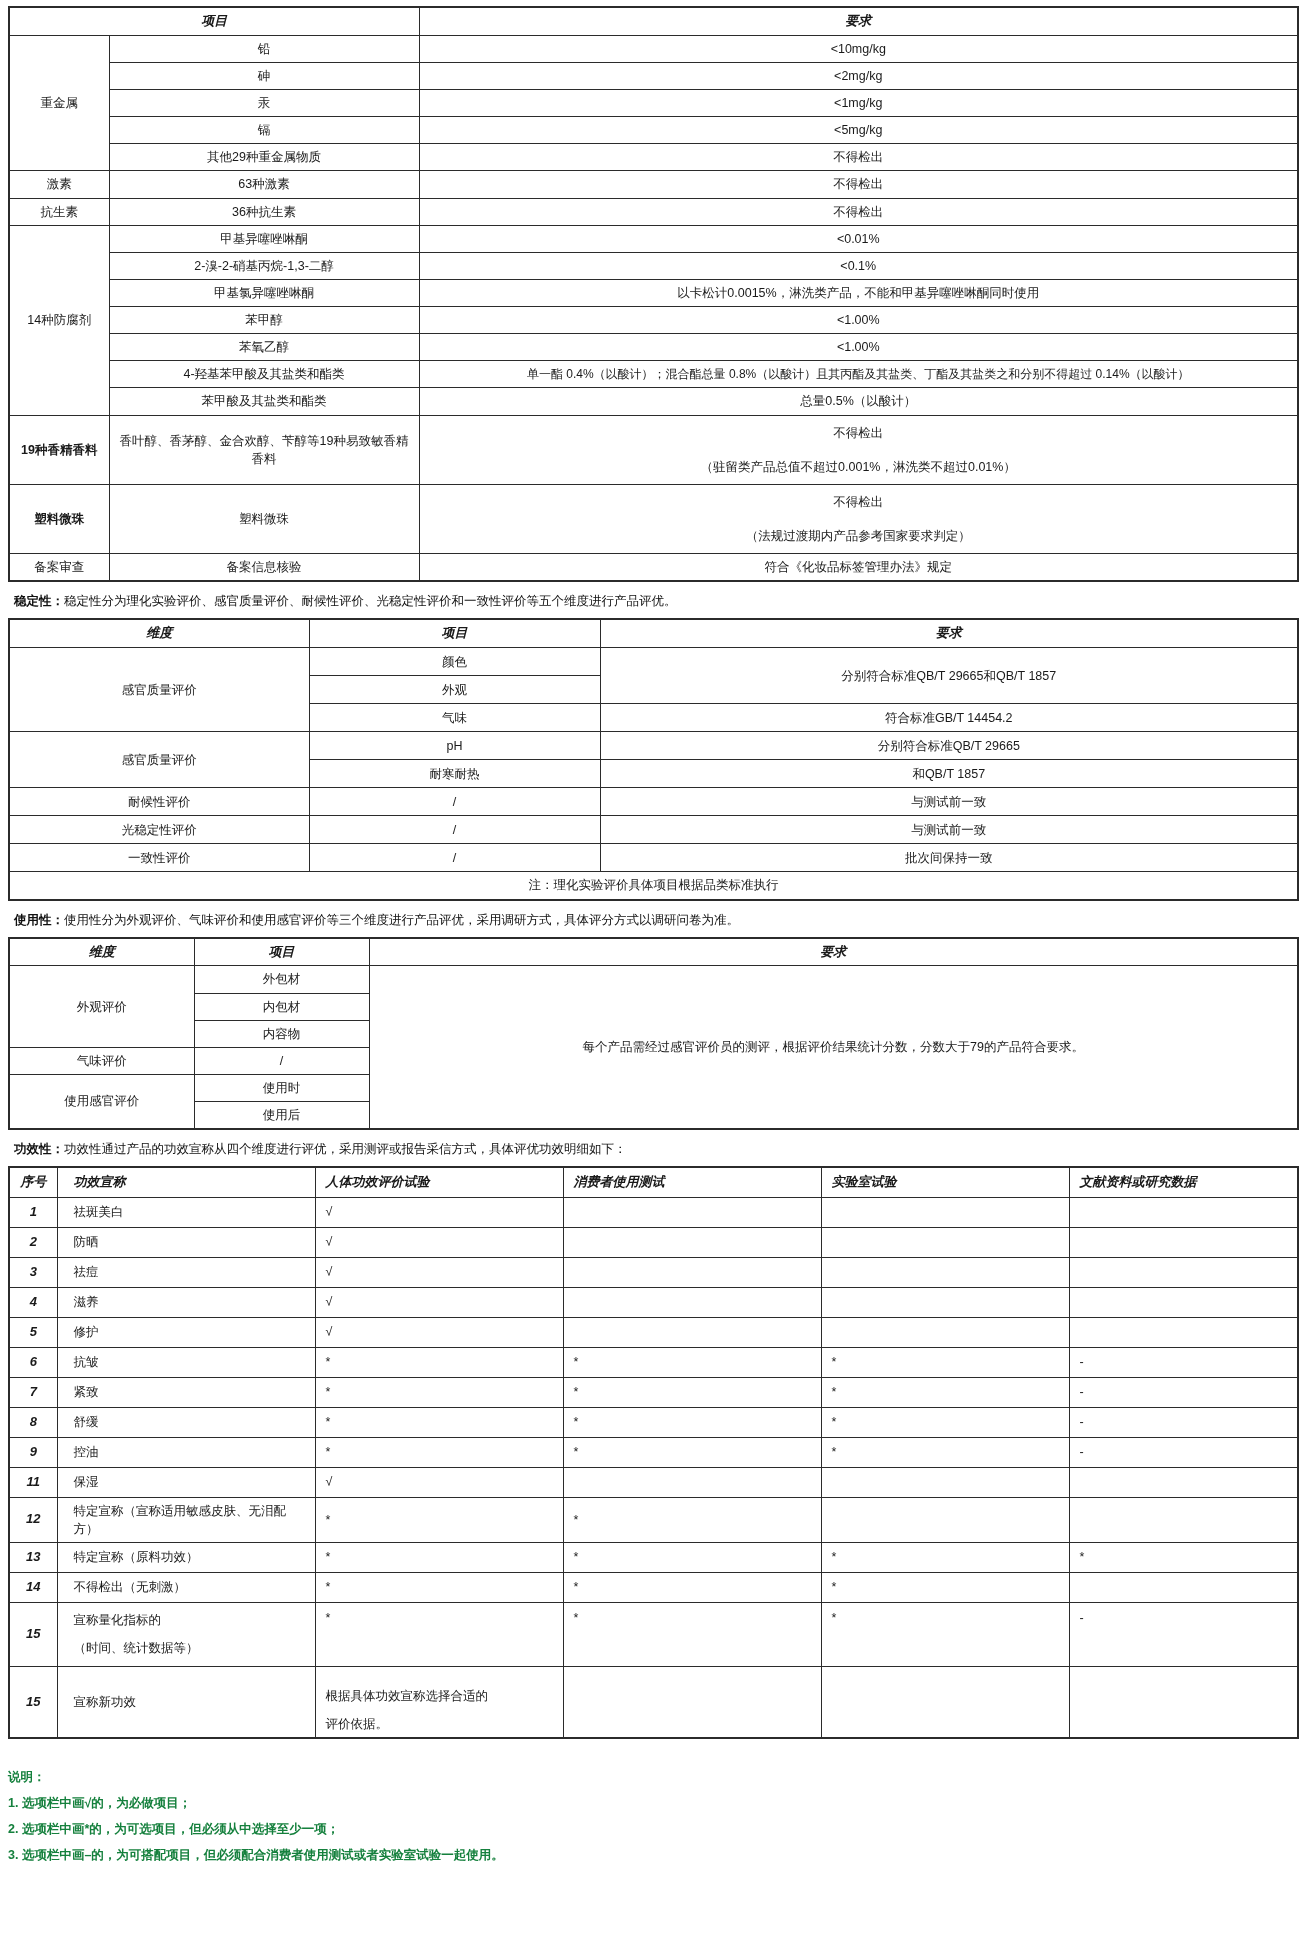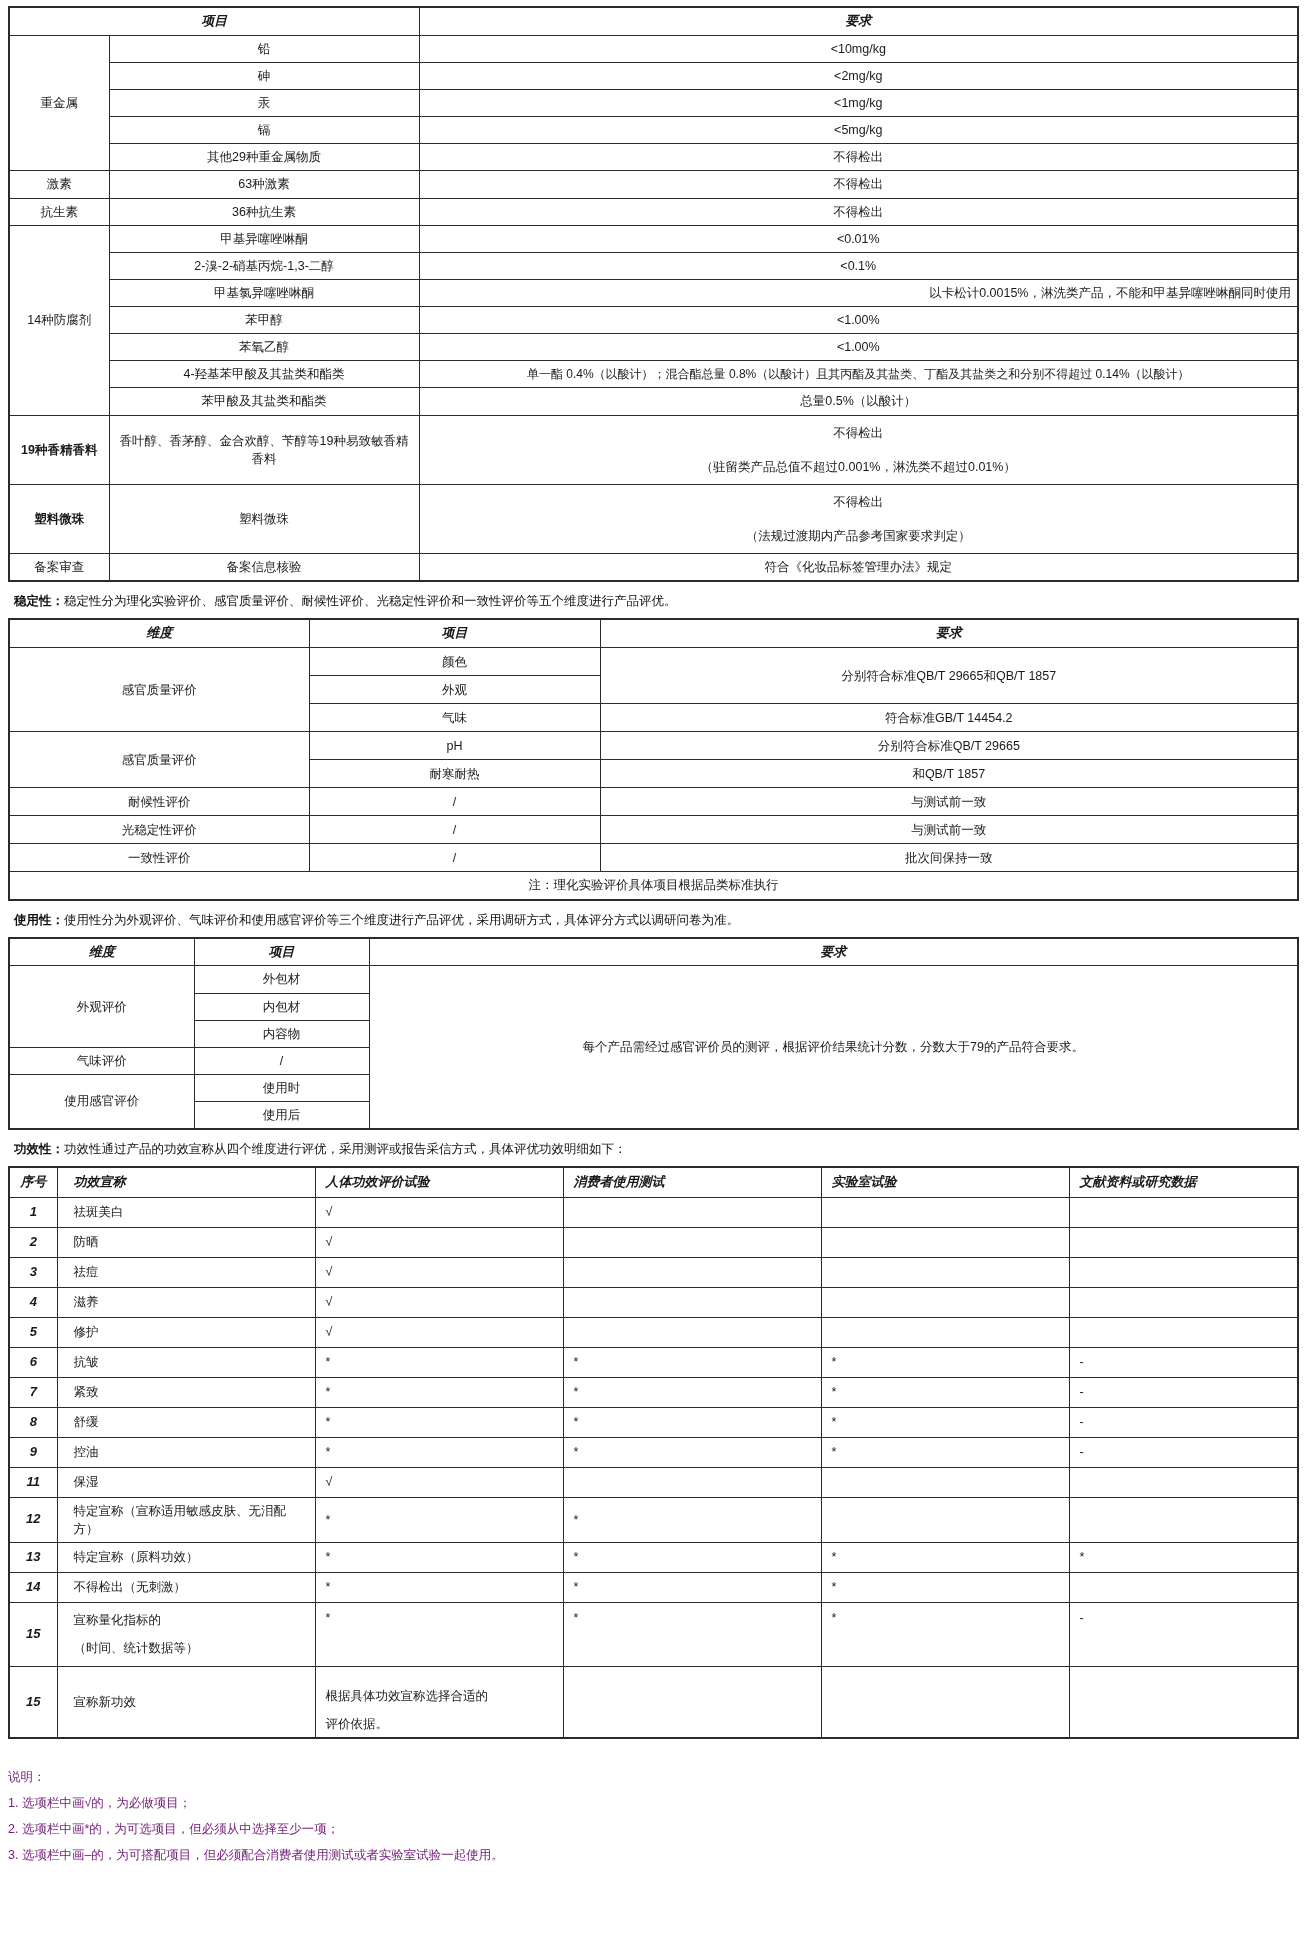--- a/index.html
+++ b/index.html
@@ -49,22 +49,22 @@
 
   
   .eff td { height: 30px; }
   .eff .claim { text-align: left; padding-left: 16px; }
   .eff .mark { text-align: left; padding-left: 10px; }
 
   .notes {
     margin-top: 26px;
     font-size: 12.5px;
     line-height: 2.0;
-    font-weight: normal;
-    color: #701a75;
+    font-weight: bold;
+    color: #15803d;
   }
   .notes div { margin-bottom: 1px; }
 
   .t1 .c1 { width: 100px; }
   .t1 .c2 { width: 310px; }
 
   .t2 .c1 { width: 300px; }
   .t2 .c2 { width: 291px; }
 
   .t3 .c1 { width: 185px; }
@@ -133,21 +133,21 @@
         <td rowspan="7">14种防腐剂</td>
         <td>甲基异噻唑啉酮</td>
         <td>&lt;0.01%</td>
       </tr>
       <tr>
         <td>2-溴-2-硝基丙烷-1,3-二醇</td>
         <td>&lt;0.1%</td>
       </tr>
       <tr>
         <td>甲基氯异噻唑啉酮</td>
-        <td style="text-align:right;">以卡松计0.0015%，淋洗类产品，不能和甲基异噻唑啉酮同时使用</td>
+        <td style="text-align:center;">以卡松计0.0015%，淋洗类产品，不能和甲基异噻唑啉酮同时使用</td>
       </tr>
       <tr>
         <td>苯甲醇</td>
         <td>&lt;1.00%</td>
       </tr>
       <tr>
         <td>苯氧乙醇</td>
         <td>&lt;1.00%</td>
       </tr>
       <tr>

